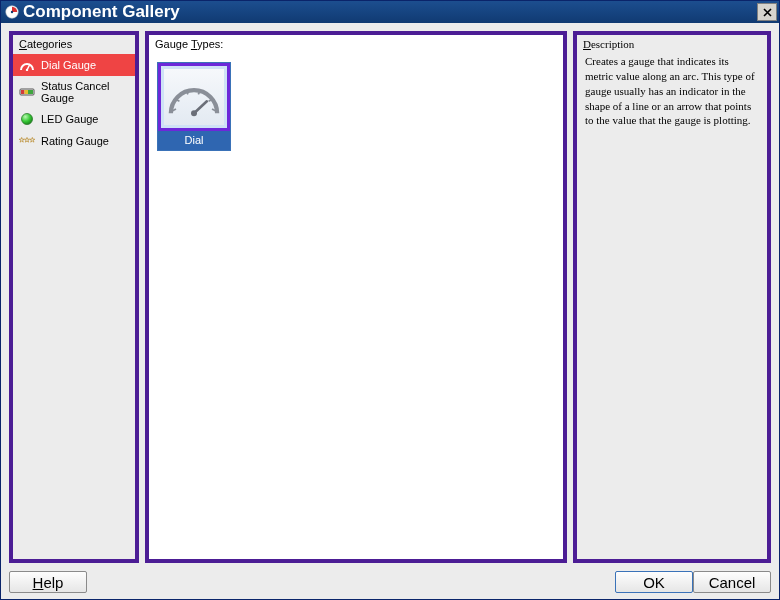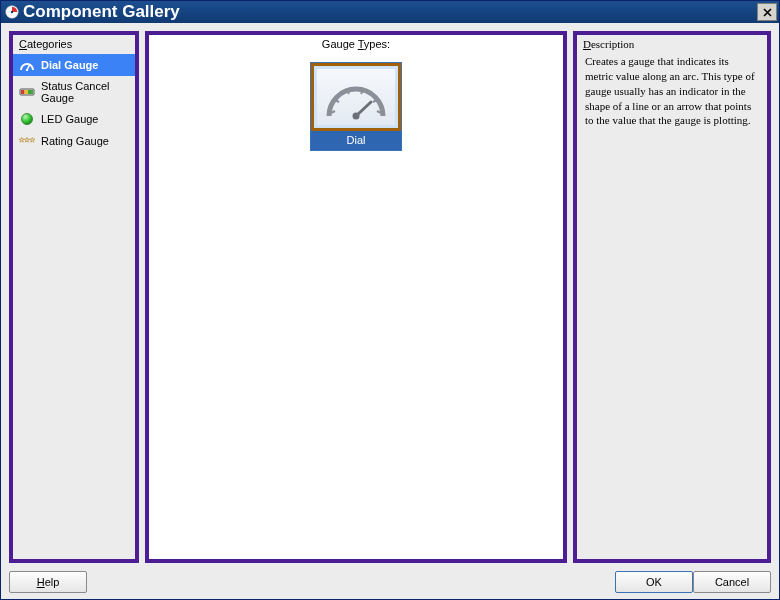--- a/index.html
+++ b/index.html
@@ -67,21 +67,21 @@
   min-height: 0;
 }
 .panel {
   border: 4px solid #4c1d95;
   background: #fff;
   display: flex;
   flex-direction: column;
   min-height: 0;
 }
 .panel.categories { width: 130px; background: #ececec; }
-.panel.types { flex: 1; align-items: center; }
+.panel.types { flex: 1; }
 .panel.desc { width: 198px; background: #ececec; font-family: Liberation Serif, serif; }
 .panel-head {
   padding: 3px 6px 4px 6px;
   color: #000;
   font-size: 11px;
 }
 .panel-head .u { text-decoration: underline; }
 .panel-body {
   flex: 1;
   overflow: auto;
@@ -90,39 +90,38 @@
 .cat-list { padding: 0; margin: 0; }
 .cat-item {
   display: flex;
   align-items: center;
   gap: 6px;
   padding: 4px 6px;
   cursor: pointer;
   color: #000;
 }
 .cat-item.selected {
-  background: #3b82f6;
+  background: #ef4444;
   color: #fff;
-  font-weight: bold;
 }
 .cat-item .icon-slot {
   width: 16px;
   height: 14px;
   display: inline-flex;
   align-items: center;
   justify-content: center;
 }
 .types-body {
   background: #fff;
   padding: 8px;
 }
 .gauge-tile {
-  width: 92px;
+  width: 74px;
   border: 1px solid #3a72b8;
-  background: #a16207;
+  background: #6d28d9;
   display: inline-block;
   cursor: pointer;
 }
 .gauge-thumb {
   border: 3px solid #cfe2f6;
   margin: 3px;
   height: 62px;
   background: linear-gradient(to bottom, #f6f8fb 0%, #e3eaf2 100%);
   display: flex;
   align-items: center;
@@ -146,21 +145,21 @@
   padding-top: 8px;
 }
 .footer .spacer { flex: 1; }
 .btn {
   min-width: 78px;
   height: 22px;
   border: 1px solid #8a8a8a;
   background: linear-gradient(to bottom, #fdfdfd 0%, #e6e6e6 100%);
   border-radius: 2px;
   font-family: inherit;
-  font-size: 11px;
+  font-size: 15px;
   cursor: pointer;
   padding: 0 10px;
 }
 .btn + .btn { }
 .btn.default { border-color: #3a72b8; }
 .btn .u { text-decoration: underline; }
 </style>
 </head>
 <body>
 

